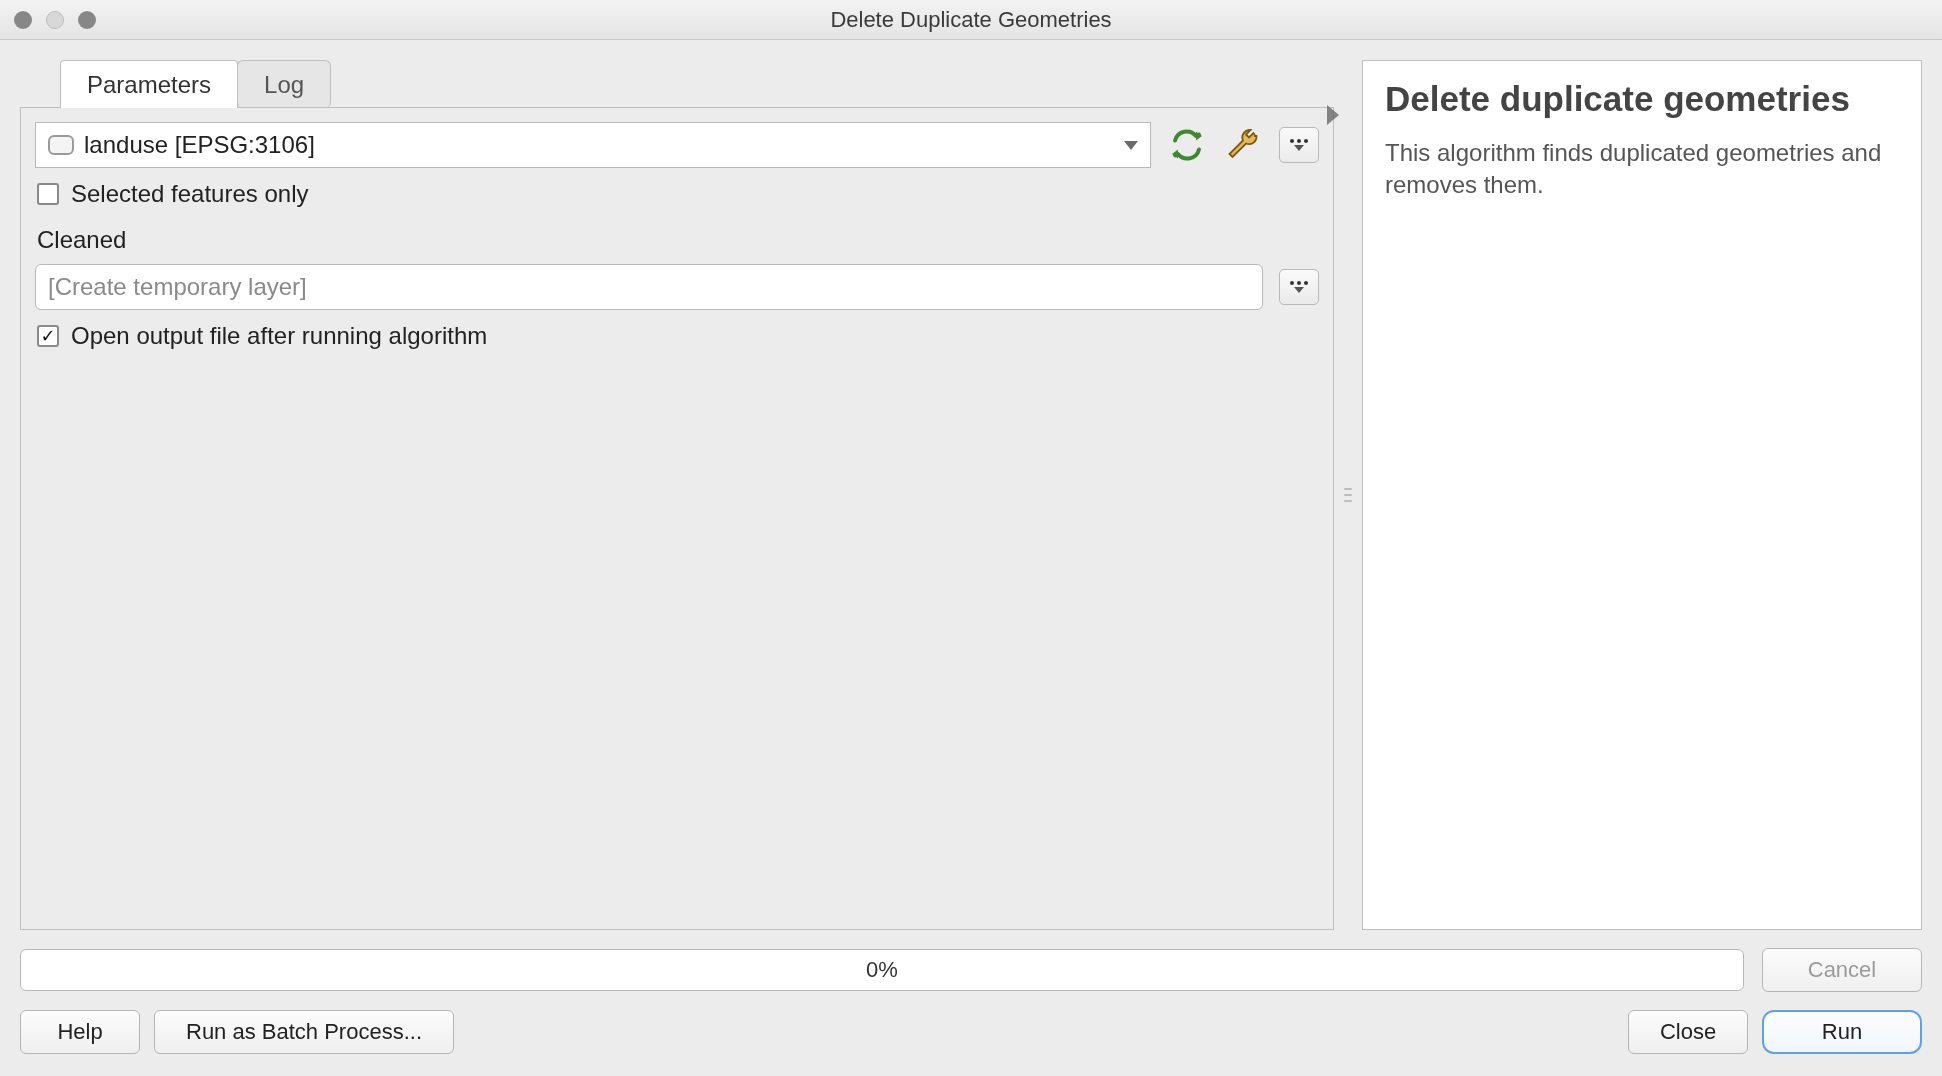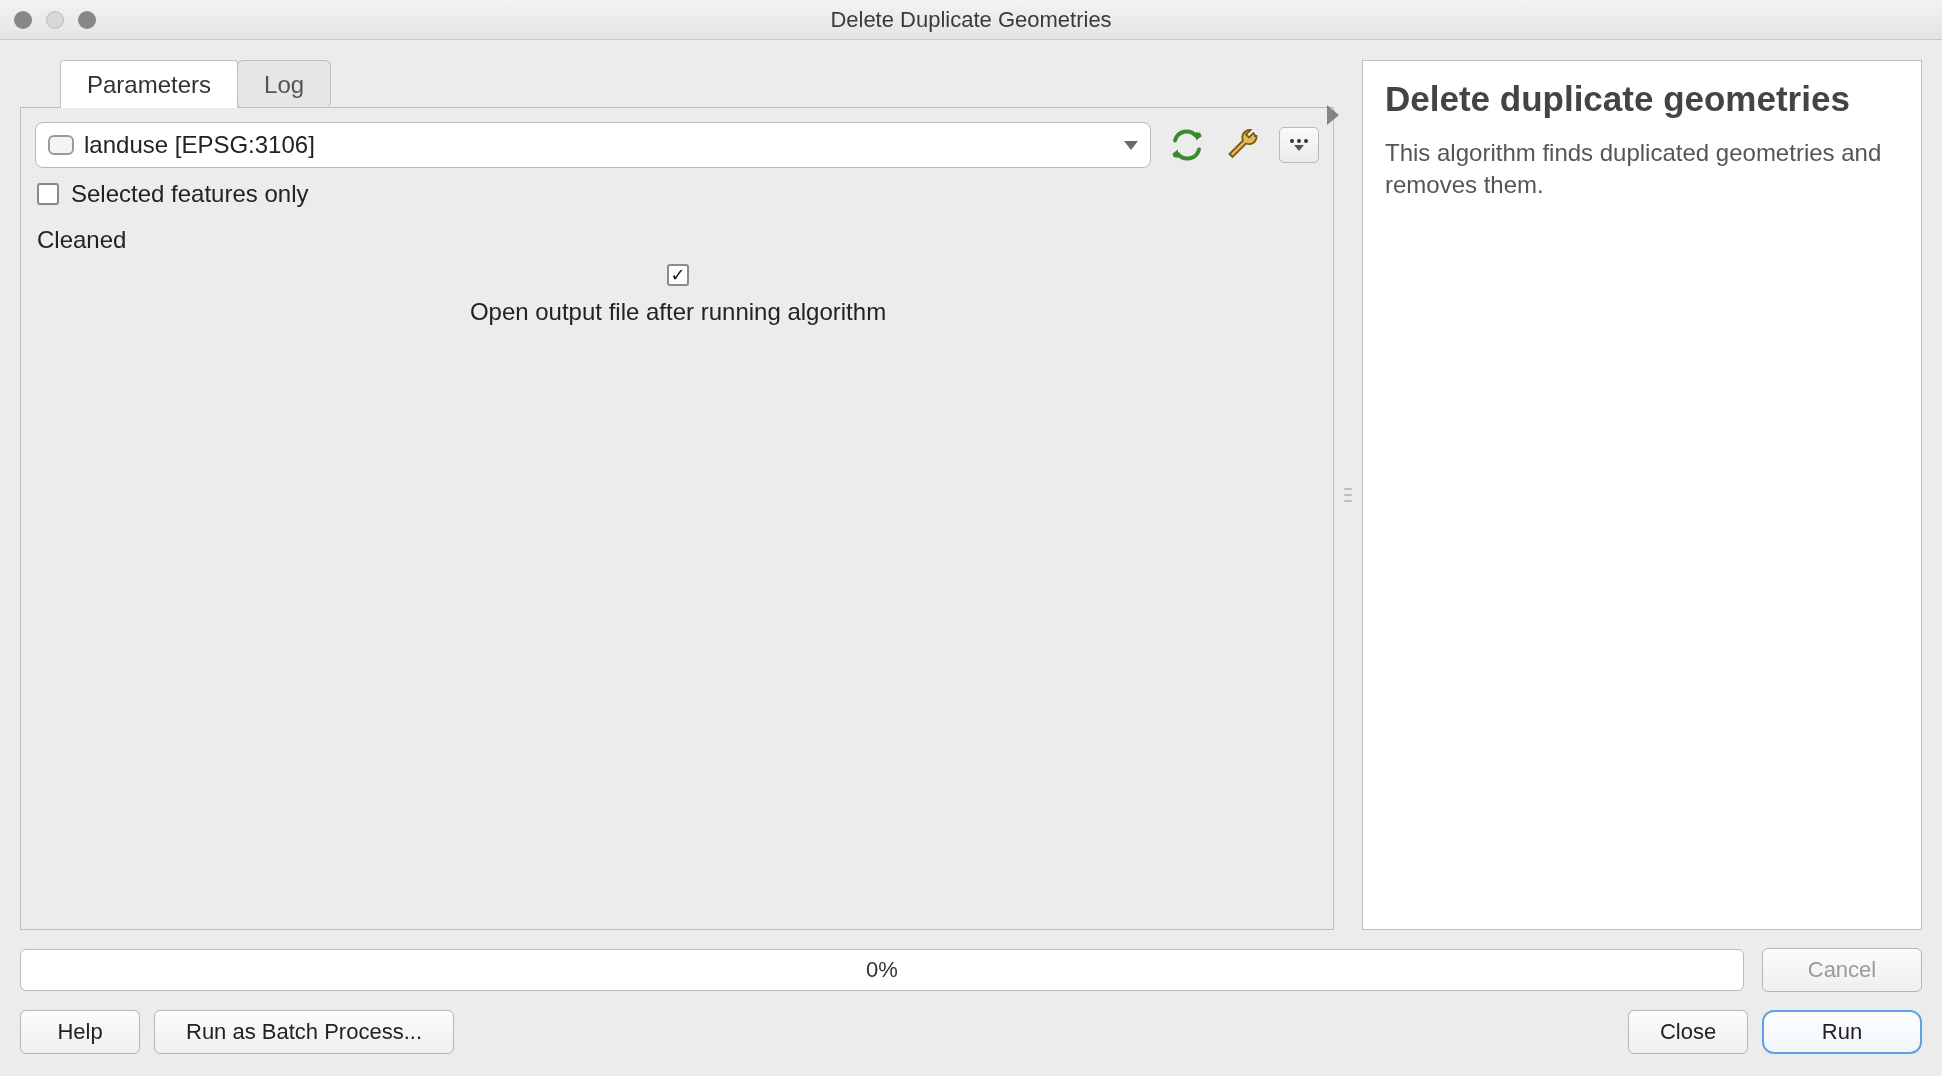--- a/index.html
+++ b/index.html
@@ -82,21 +82,21 @@
   }
 
   .form-label { font-size:24px; color:#222; margin: 4px 0 10px 2px; }
 
   .row-input {
     display:flex; align-items:center; gap:16px; margin-bottom: 12px;
   }
 
   .combo {
     flex:1; height:46px;
-    background:#fff; border:1px solid #b9b9b9; border-radius:8px;
+    background:#fff; border:1px solid #b9b9b9; border-radius:0;
     display:flex; align-items:center; padding:0 12px;
     justify-content: space-between;
   }
   .combo-left{display:flex;align-items:center;gap:10px;}
   .layer-glyph{
     width:26px;height:20px;border:2px solid #9a9a9a;border-radius:6px;
     background:#f4f4f4;
   }
   .combo-text{font-size:24px;color:#222;}
   .combo-caret{
@@ -241,22 +241,35 @@
           </div>
         </div>
 
         <div class="check-row">
           <span class="chk"></span>
           <span>Selected features only</span>
         </div>
 
         <div class="form-label">Cleaned</div>
 
-
-        <div class="check-row" style="margin-top:2px;flex-direction:column;">
+        <div class="row-input">
+          <div class="text-input">
+            <span>[Create temporary layer]</span>
+          </div>
+          <div class="dots-btn">
+            <div class="dots-row">
+              <span class="dot"></span>
+                <span class="dot"></span>
+                <span class="dot"></span>
+            </div>
+            <span class="mini-caret"></span>
+          </div>
+        </div>
+
+        <div class="check-row" style="margin-top:2px;">
           <span class="chk checked"></span>
           <span>Open output file after running algorithm</span>
         </div>
       </div>
     </div>
 
     <div class="splitter-handle">
       <span></span>
         <span></span>
         <span></span>

